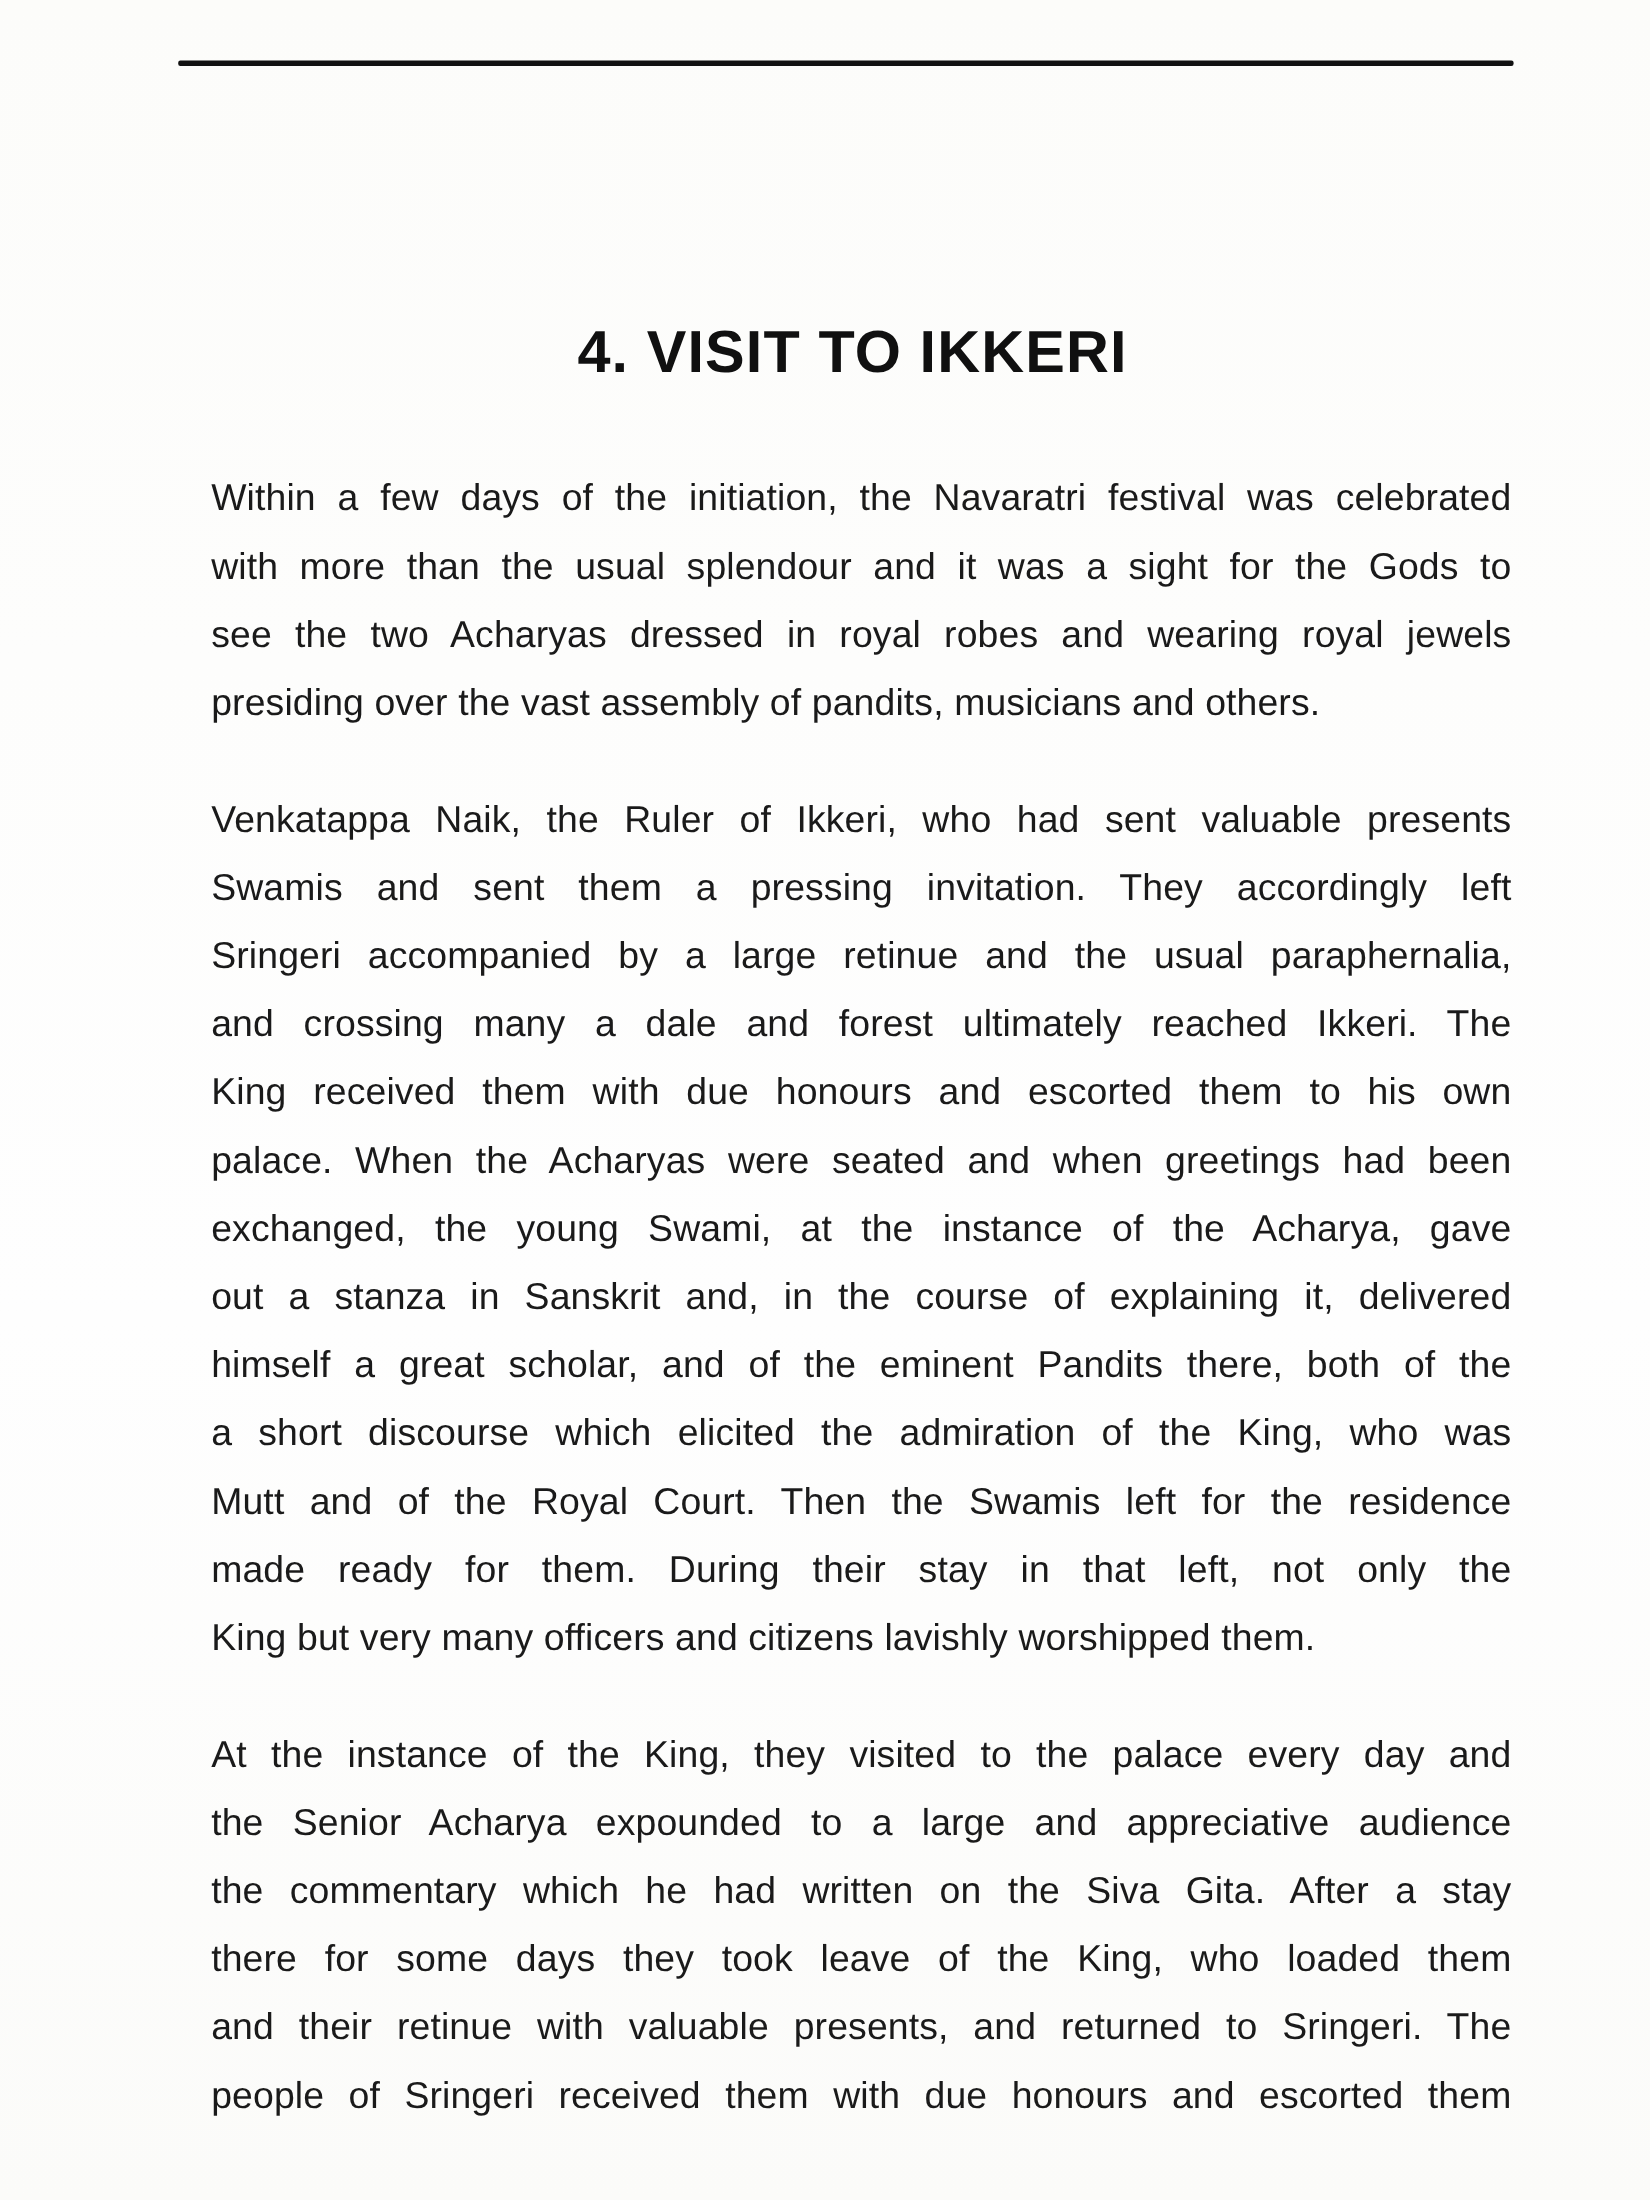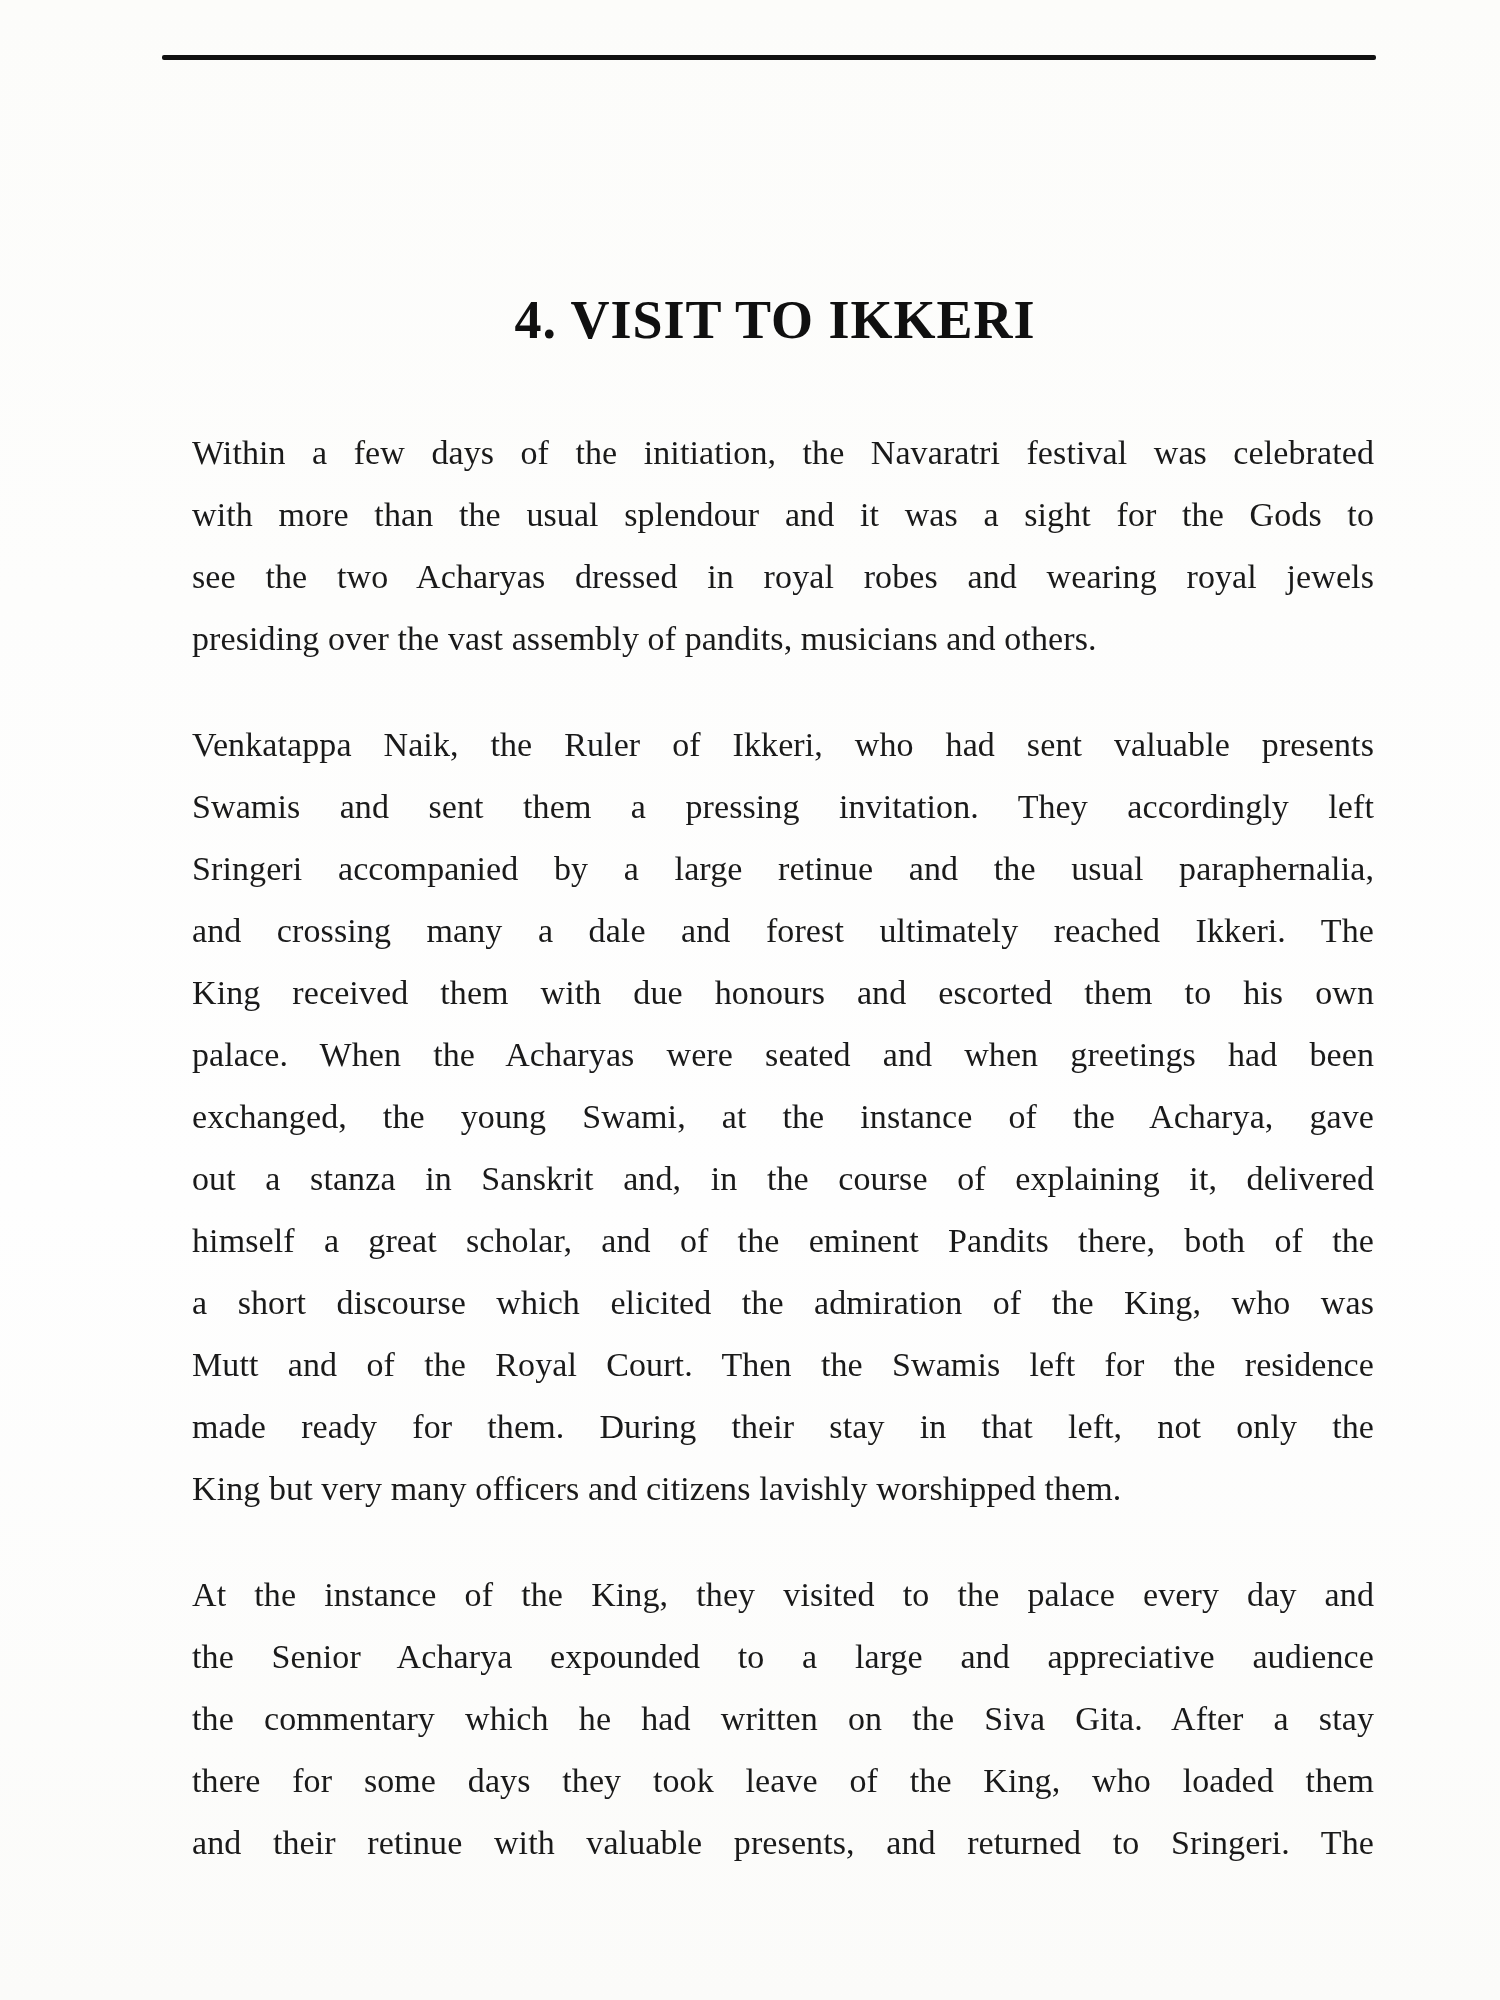--- a/index.html
+++ b/index.html
@@ -10,21 +10,21 @@
     width: 1500px;
     height: 2000px;
     background: #ffffff;
     overflow: hidden;
   }
   .page {
     position: relative;
     width: 1500px;
     height: 2000px;
     background: linear-gradient(180deg, #fcfcfa 0%, #fefefe 60%, #fbfbf9 100%);
-    font-family: Liberation Serif, serif;
+    font-family: Liberation Sans, sans-serif;
     color: #161616;
     overflow: hidden;
   }
   .top-rule {
     position: absolute;
     left: 162px;
     top: 55px;
     width: 1214px;
     height: 5px;
     background: #111111;
@@ -91,16 +91,17 @@
           <div class="line">Mutt and of the Royal Court. Then the Swamis left for the residence</div>
           <div class="line">made ready for them. During their stay in that left, not only the</div>
           <div class="line last">King but very many officers and citizens lavishly worshipped them.</div>
         </div>
         <div class="para">
           <div class="line">At the instance of the King, they visited to the palace every day and</div>
           <div class="line">the Senior Acharya expounded to a large and appreciative audience</div>
           <div class="line">the commentary which he had written on the Siva Gita. After a stay</div>
           <div class="line">there for some days they took leave of the King, who loaded them</div>
           <div class="line">and their retinue with valuable presents, and returned to Sringeri. The</div>
+          <div class="line">people of Sringeri received them with due honours and escorted them</div>
         </div>
       </div>
   </div>
 </div>
 
 </body></html>

